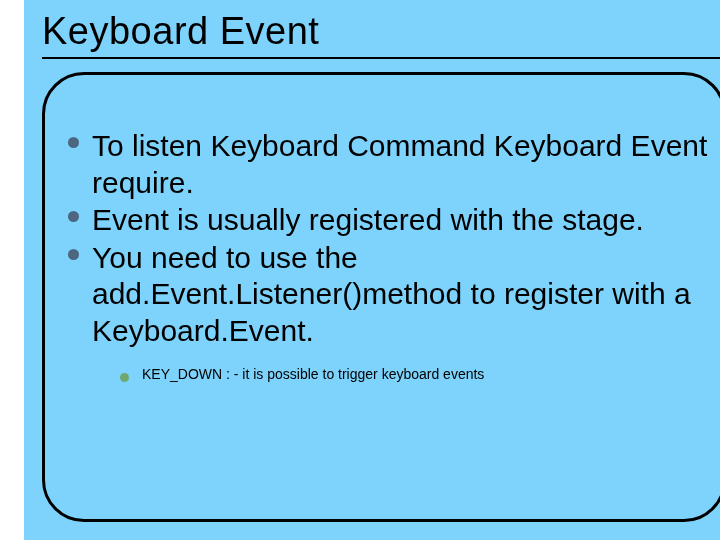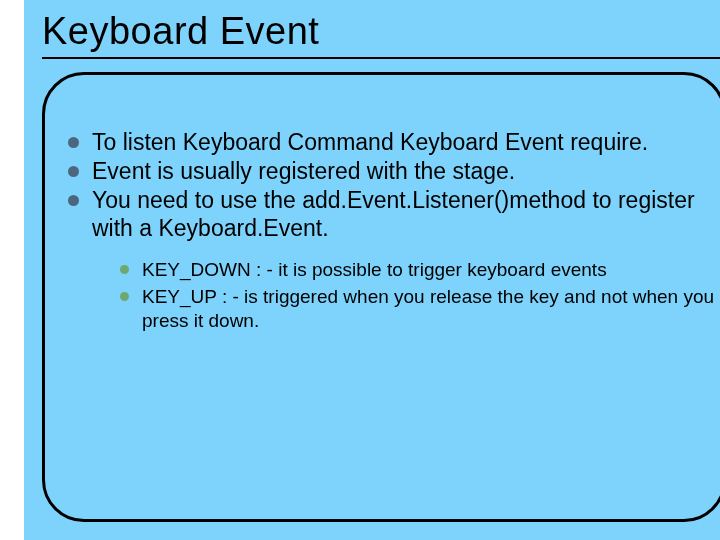--- a/index.html
+++ b/index.html
@@ -40,21 +40,21 @@
     left: 40px;
     right: 28px;
     top: 128px;
   }
   .bullets {
     list-style: none;
   }
   .bullets > li {
     position: relative;
     padding-left: 28px;
-    font-size: 23px;
+    font-size: 30px;
     line-height: 1.22;
     color: #000;
     margin-bottom: 1px;
   }
   .bullets > li::before {
     content: "";
     position: absolute;
     left: 4px;
     top: 9px;
     width: 11px;
@@ -63,21 +63,21 @@
     border-radius: 50%;
   }
   .sub-bullets {
     list-style: none;
     margin-top: 16px;
     margin-left: 54px;
   }
   .sub-bullets > li {
     position: relative;
     padding-left: 24px;
-    font-size: 19px;
+    font-size: 14px;
     line-height: 1.28;
     color: #000;
     margin-bottom: 2px;
   }
   .sub-bullets > li::before {
     content: "";
     position: absolute;
     left: 2px;
     top: 7px;
     width: 9px;
@@ -98,16 +98,15 @@
   <div class="frame"></div>
 
   <div class="content">
     <ul class="bullets">
       <li>To listen Keyboard Command Keyboard Event require.</li>
       <li>Event is usually registered with the stage.</li>
       <li>You need to use the  add.Event.Listener()method to register with a Keyboard.Event.</li>
     </ul>
     <ul class="sub-bullets">
       <li>KEY_DOWN : - it is possible to trigger keyboard events</li>
-      <li>KEY_UP : -  is triggered when you release the key and not when you press it down.</li>
     </ul>
   </div>
 </div>
 
 </body></html>

